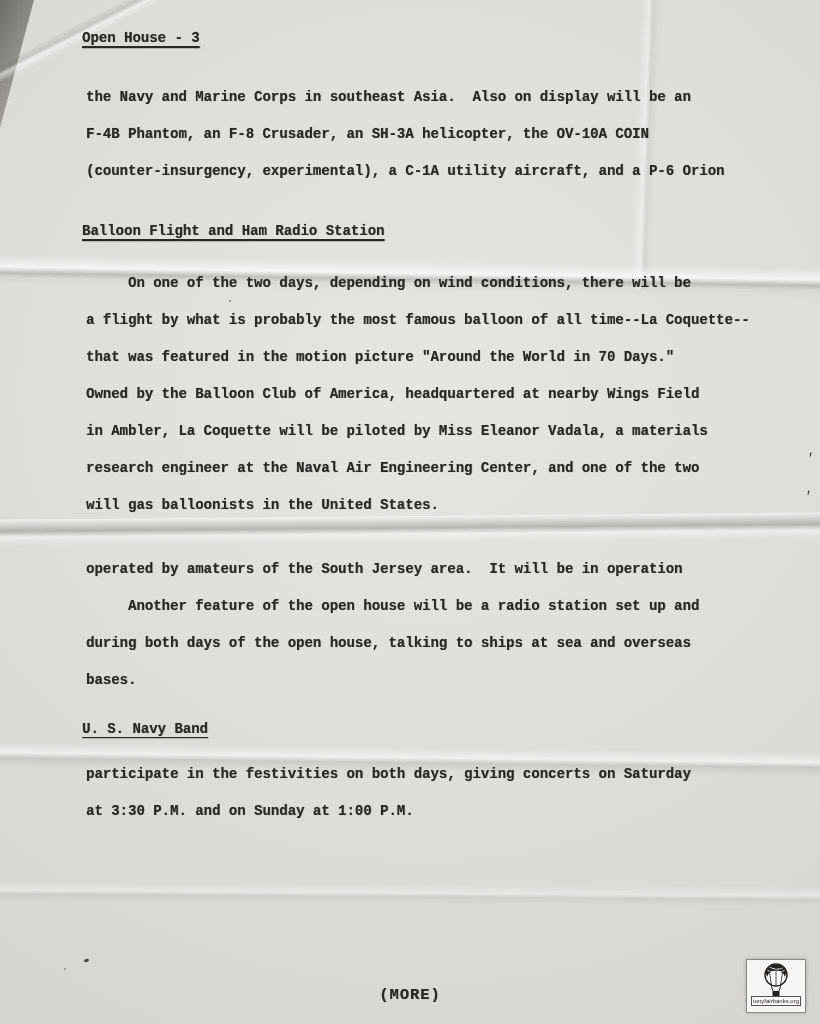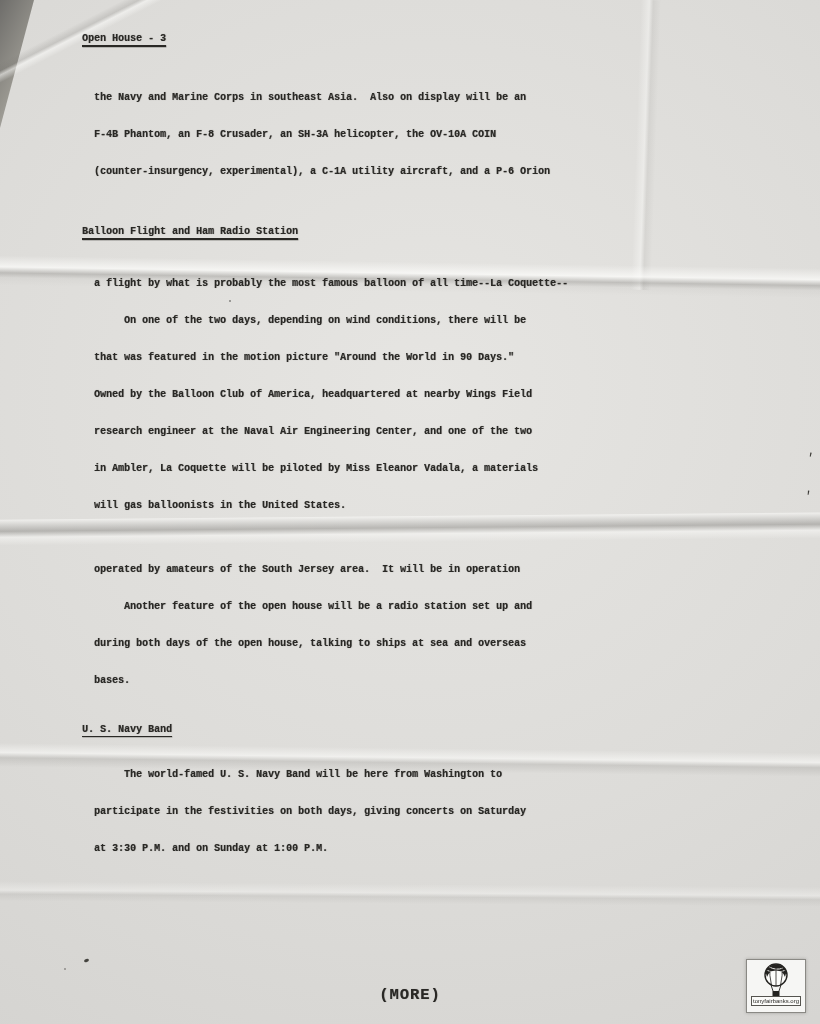--- a/index.html
+++ b/index.html
@@ -54,35 +54,35 @@
   .speck-1 { left: 84px; top: 959px; width: 5px; height: 3px; transform: rotate(-20deg); }
   .speck-2 { left: 64px; top: 968px; width: 2px; height: 2px; opacity: .5; }
   .speck-3 { left: 229px; top: 300px; width: 2px; height: 2px; opacity: .6; }
   .tick { position: absolute; color: #3a3935; font-size: 13px; line-height: 1; }
   .tick-1 { left: 806px; top: 452px; transform: rotate(12deg); }
   .tick-2 { left: 804px; top: 490px; transform: rotate(8deg); }
   
   .doc {
     position: absolute; top: 0; left: 0; right: 0;
     padding: 20px 12px 0 82px;
-    font-size: 10px;
+    font-size: 14px;
     font-weight: bold;
     letter-spacing: 0;
   }
   .ln, .hd, .page-head {
     white-space: pre;
     line-height: 37px;
     text-shadow: 0.4px 0.4px 0.7px rgba(38,36,32,0.55);
   }
   .page-head, .hd {
     text-decoration: underline;
     text-underline-offset: 4px;
     text-decoration-thickness: 1.6px;
   }
-  .p { margin: 12px; }
+  .p { margin: 4px; }
   .p-1 { margin-top: 22px; }
   .hd-balloon { margin-top: 23px; }
   .p-2 { margin-top: 15px; }
   .p-3 { margin-top: 27px; }
   .hd-band { margin-top: 12px; text-decoration: underline; }
   .p-4 { margin-top: 8px; }
   .footer {
     position: absolute; left: 0; top: 986px; width: 100%;
     text-align: center;
     font-size: 15.4px; font-weight: bold;
@@ -134,40 +134,39 @@
 
     <div class="p p-1">
       <div class="ln">the Navy and Marine Corps in southeast Asia.  Also on display will be an</div>
       <div class="ln">F-4B Phantom, an F-8 Crusader, an SH-3A helicopter, the OV-10A COIN</div>
       <div class="ln">(counter-insurgency, experimental), a C-1A utility aircraft, and a P-6 Orion</div>
     </div>
 
     <div class="hd hd-balloon">Balloon Flight and Ham Radio Station</div>
 
     <div class="p p-2">
+      <div class="ln">     On one of the two days, depending on wind conditions, there will be</div>
       <div class="ln">a flight by what is probably the most famous balloon of all time--La Coquette--</div>
-      <div class="ln">     On one of the two days, depending on wind conditions, there will be</div>
-      <div class="ln">that was featured in the motion picture "Around the World in 90 Days."</div>
+      <div class="ln">that was featured in the motion picture "Around the World in 70 Days."</div>
       <div class="ln">Owned by the Balloon Club of America, headquartered at nearby Wings Field</div>
+      <div class="ln">in Ambler, La Coquette will be piloted by Miss Eleanor Vadala, a materials</div>
       <div class="ln">research engineer at the Naval Air Engineering Center, and one of the two</div>
-      <div class="ln">in Ambler, La Coquette will be piloted by Miss Eleanor Vadala, a materials</div>
       <div class="ln">will gas balloonists in the United States.</div>
     </div>
 
     <div class="p p-3">
       <div class="ln">operated by amateurs of the South Jersey area.  It will be in operation</div>
       <div class="ln">     Another feature of the open house will be a radio station set up and</div>
       <div class="ln">during both days of the open house, talking to ships at sea and overseas</div>
       <div class="ln">bases.</div>
     </div>
 
     <div class="hd hd-band">U. S. Navy Band</div>
 
     <div class="p p-4">
-      <div class="ln">     The world-famed U. S. Navy Band will be here from Washington to</div>
       <div class="ln">participate in the festivities on both days, giving concerts on Saturday</div>
       <div class="ln">at 3:30 P.M. and on Sunday at 1:00 P.M.</div>
     </div>
 
   </div>
 
   <div class="footer">(MORE)</div>
 
   <div class="stamp">
     <svg width="34" height="36" viewBox="0 0 34 36">

